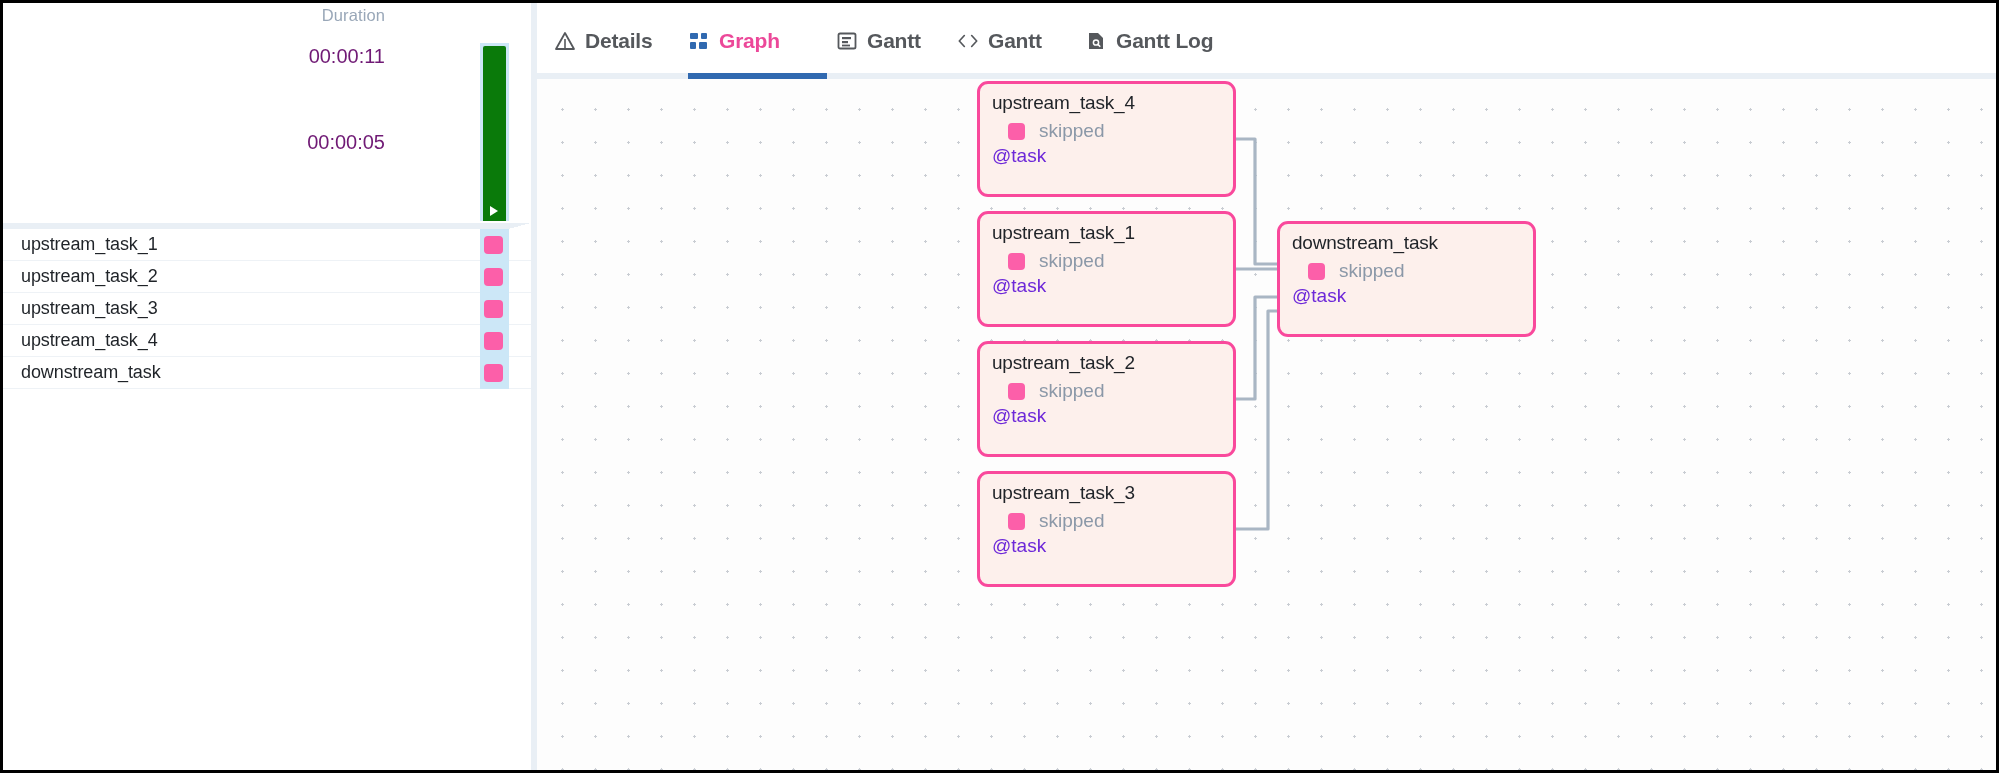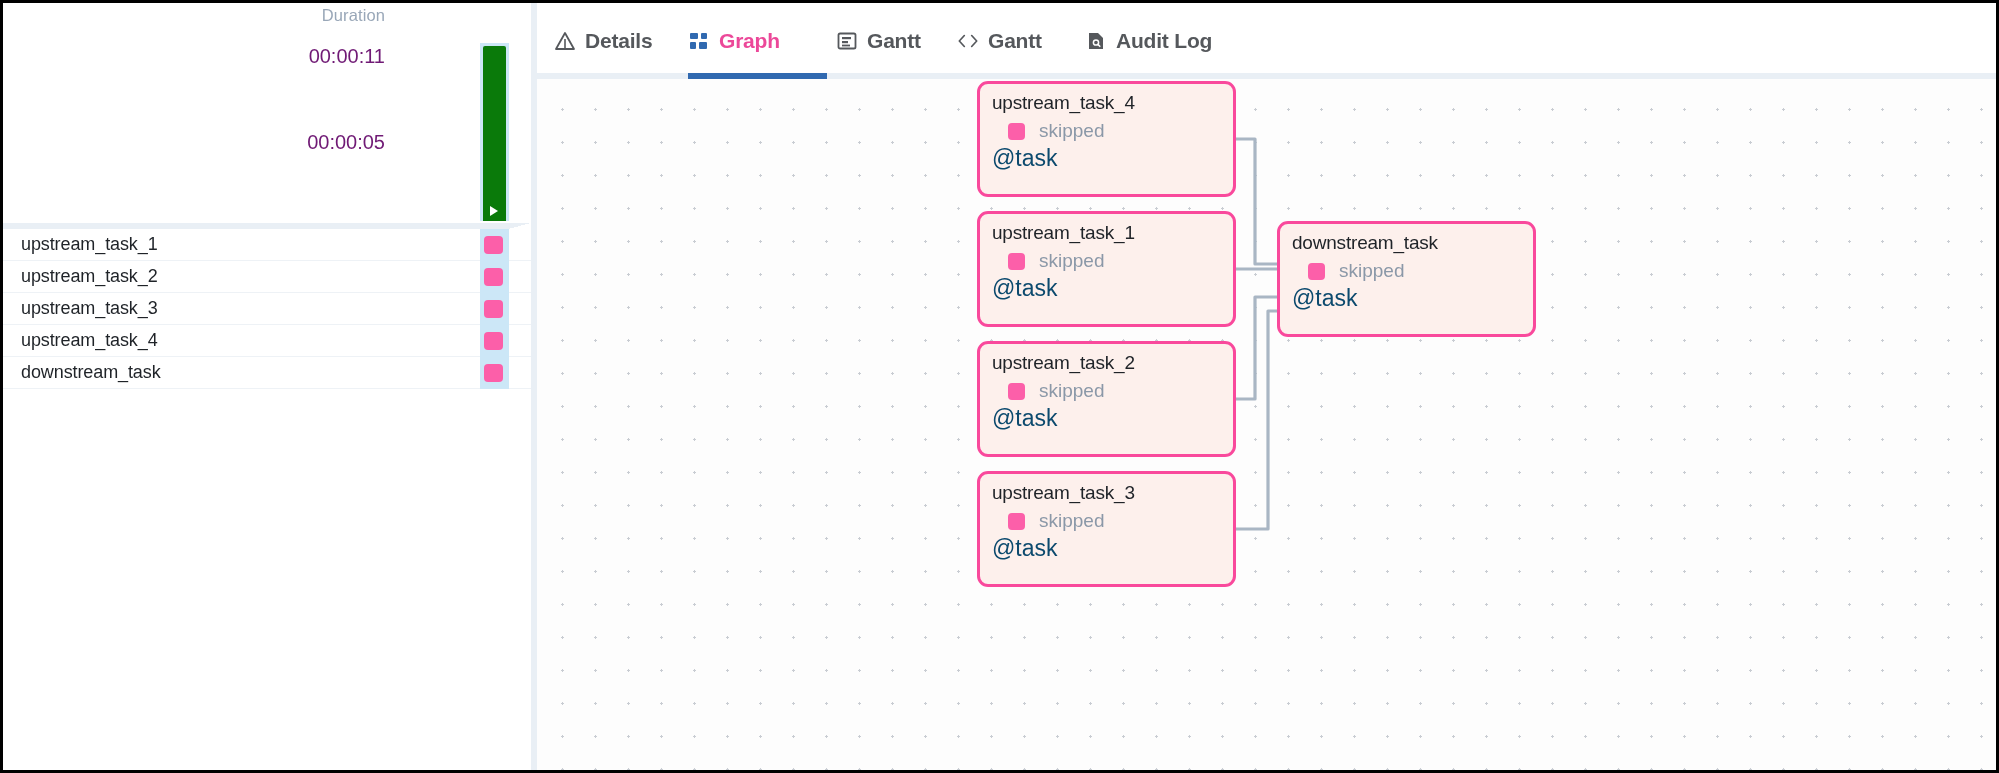--- a/index.html
+++ b/index.html
@@ -239,22 +239,22 @@
     flex: 0 0 auto;
   }
   .node-status-text {
     font-size: 19px;
     color: #8b98a8;
     white-space: nowrap;
   }
   .node-type {
     position: absolute;
     left: 12px; top: 61px;
-    font-size: 23px;
-    color: #0c4a6e;
+    font-size: 19px;
+    color: #6d28d9;
     white-space: nowrap;
   }
 </style>
 </head>
 <body>
 
 <div id="app">
 
   <div id="left-panel">
 
@@ -359,21 +359,21 @@
       </div>
 
       <div class="tab" id="tab-audit">
         <span class="tab-icon">
           <svg width="22" height="22" viewBox="0 0 22 22">
             <path d="M4 3 h9 l5 5 v11 h-14 Z" fill="#55585c"></path>
             <circle cx="11" cy="12.5" r="2.6" fill="none" stroke="#ffffff" stroke-width="1.5"></circle>
             <line x1="12.9" y1="14.4" x2="14.8" y2="16.3" stroke="#ffffff" stroke-width="1.6" stroke-linecap="round"></line>
           </svg>
         </span>
-        <span class="tab-label">Audit Log</span>
+        <span class="tab-label">Gantt Log</span>
       </div>
     </div>
 
     <div id="graph-canvas">
 
       <svg id="edge-layer">
         <g fill="none" stroke="#a9b6c4" stroke-width="3.2" stroke-linejoin="round" stroke-linecap="butt">
 
           <path d="M699,60 H718 V185 H740"></path>
 

